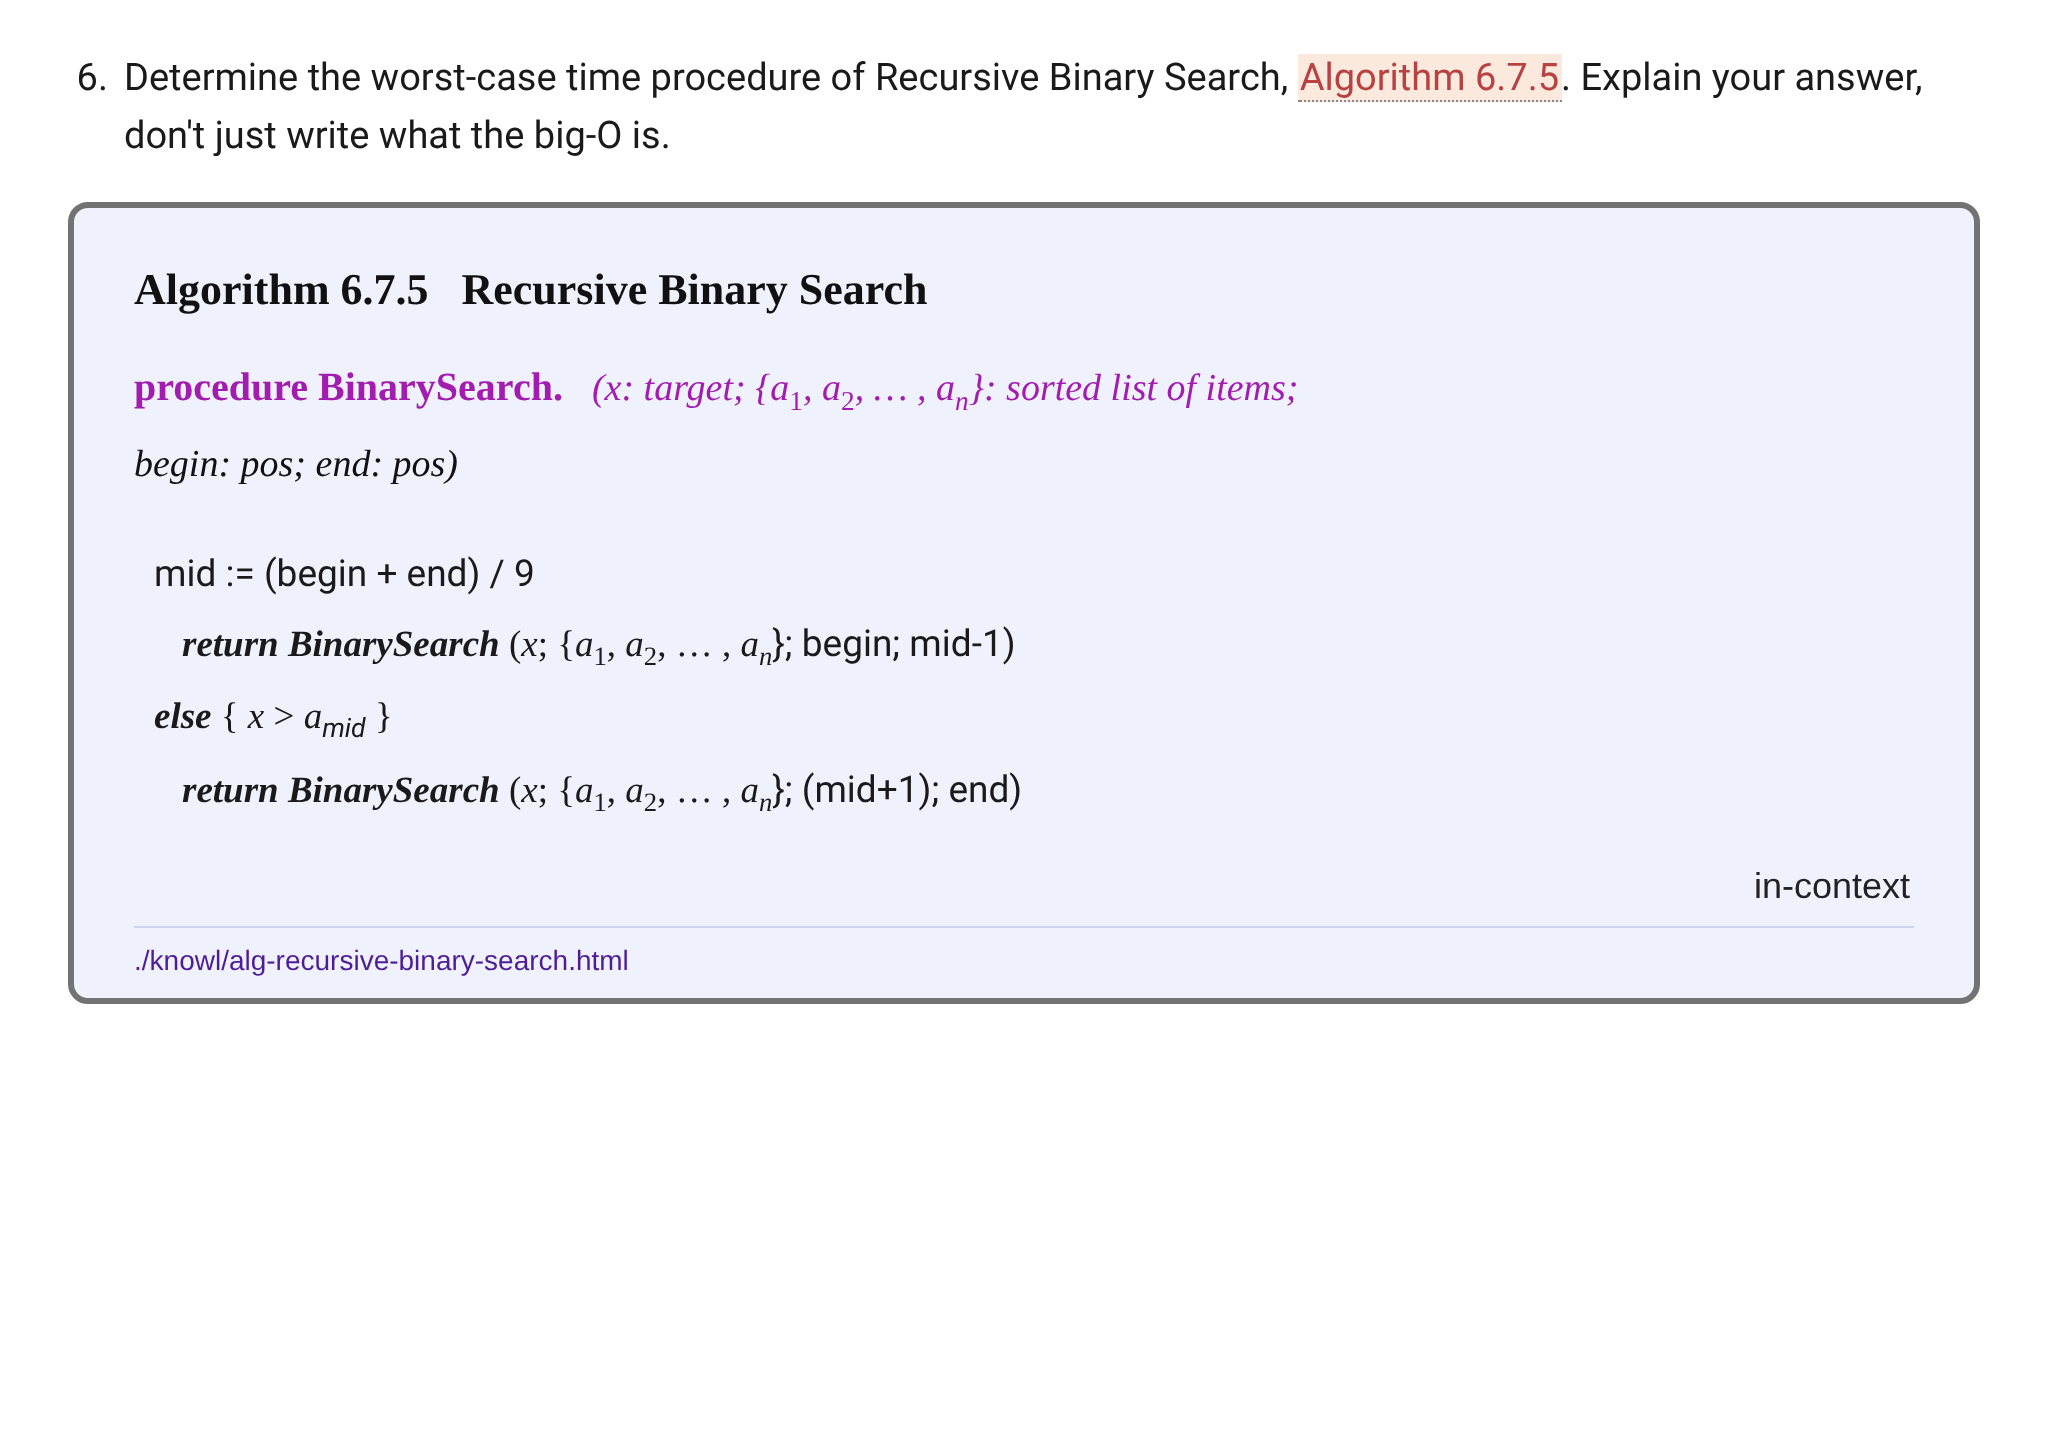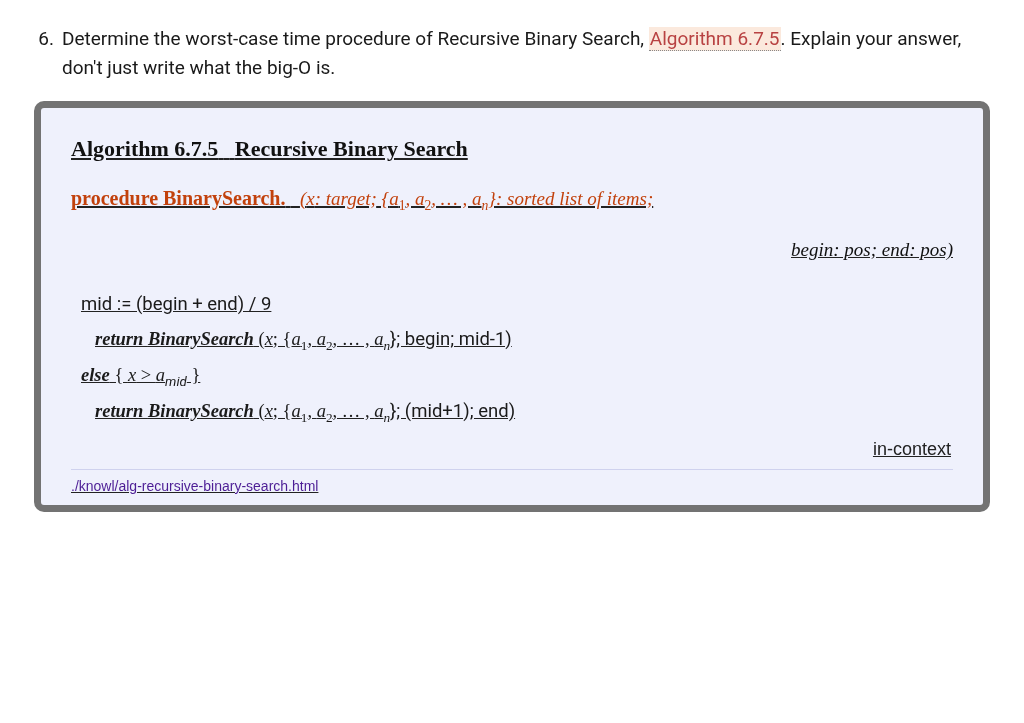--- a/index.html
+++ b/index.html
@@ -25,70 +25,68 @@
     min-width: 20px;
     text-align: right;
   }
   .alg-link {
     color: #b84242;
     border-bottom: 1px dotted #888;
     background: #fbe9dd;
     padding: 0 1px;
   }
   .alg-box {
-    border: 7px solid #737373;
+    border: 3px solid #737373;
     border-radius: 10px;
     background: #eff1fc;
     padding: 24px 30px 8px 30px;
     position: relative;
-    text-decoration: underline;
   }
   .alg-title-line {
     font-family: Georgia, 'Times New Roman', serif;
     font-weight: 700;
     font-size: 22px;
     margin-bottom: 18px;
     color: #111;
   }
   .alg-title-line .algnum { font-weight: 700; }
   .proc-line {
     font-family: Georgia, 'Times New Roman', serif;
     font-size: 20px;
-    margin-bottom: 20px;
-    color: #c2410c;
+    margin-bottom: 8px;
+    color: #a21caf;
   }
   .proc-line .kw { font-weight: 700; }
   .proc-line .procname { font-weight: 700; }
   .sig { font-style: italic; font-weight: 400; font-size: 19px; }
   .sig-cont {
     font-style: italic;
     font-size: 19px;
     margin-bottom: 22px;
     color: #111;
-    text-align: right;
   }
   .codeblock {
     font-family: -apple-system, BlinkMacSystemFont, 'Segoe UI', Roboto, sans-serif;
     font-size: 18.5px;
     line-height: 1.9;
     color: #1a1a1a;
     padding-left: 10px;
   }
   .indent1 { padding-left: 14px; }
   .kwb { font-weight: 700; font-style: italic; font-family: Georgia, serif; }
   .fn { font-weight: 700; font-style: italic; font-family: Georgia, serif; }
   .math { font-family: 'Times New Roman', Georgia, serif; font-style: italic; }
   .mathn { font-family: 'Times New Roman', Georgia, serif; font-style: normal;}
   sub { font-size: 0.72em; font-style: italic; }
   .incontext {
     text-align: right;
     font-family: -apple-system, BlinkMacSystemFont, 'Segoe UI', sans-serif;
     font-size: 18px;
     color: #222;
-    margin-top: 6px;
+    margin-top: 16px;
     padding-right: 2px;
   }
   .footerpath {
     font-family: -apple-system, BlinkMacSystemFont, 'Segoe UI', sans-serif;
     font-size: 14px;
     color: #4c1d95;
     border-top: 1px solid #cfd2ee;
     margin-top: 6px;
     padding: 6px 0 0 0;
   }

